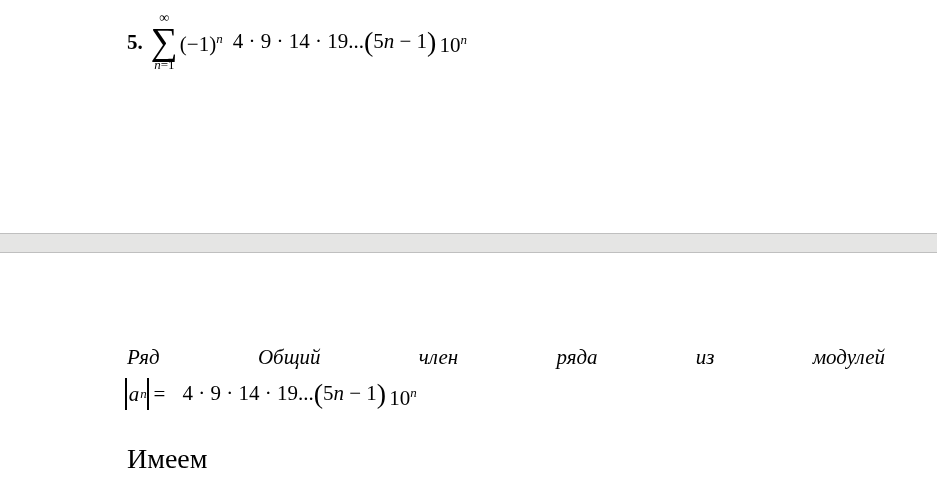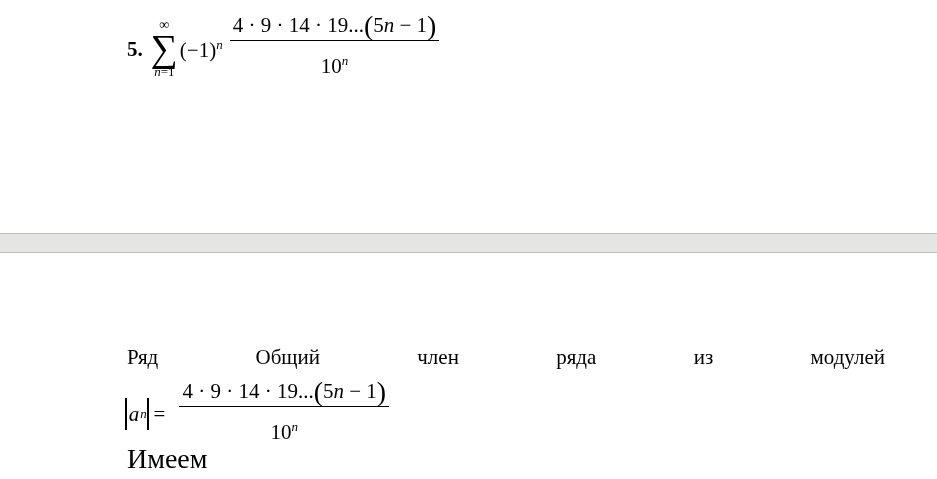--- a/index.html
+++ b/index.html
@@ -44,38 +44,38 @@
   }
   .sub {
     font-size: 13px;
     vertical-align: -7px;
     font-style: italic;
   }
   .var { font-style: italic; }
 
   .frac {
     display: inline-flex;
-    flex-direction: column;
+    flex-direction: row;
     align-items: center;
     margin-left: 7px;
     text-align: center;
   }
   .frac .num {
     padding: 0 3px 2px 3px;
     line-height: 26px;
     white-space: pre;
   }
   .frac .bar {
     align-self: stretch;
     height: 0;
     border-top: 1.6px solid #000000;
   }
   .frac .den {
     padding-top: 2px;
-    line-height: 36px;
+    line-height: 24px;
   }
   .bp {            
     font-size: 28px;
     line-height: 21px;
     vertical-align: -3px;
   }
 
   .vbar {          
     display: inline-block;
     width: 1.8px;
@@ -108,20 +108,21 @@
 
   .para {
     position: absolute;
     left: 127px;
     top: 345px;
     width: 758px;
     display: flex;
     justify-content: space-between;
     font-size: 21px;
     line-height: 24px;
+    font-style: italic;
   }
 
   .formula2 { left: 125px; top: 378px; }
 
   .closing {
     position: absolute;
     left: 127px;
     top: 447px;
     font-size: 28px;
     line-height: 24px;

